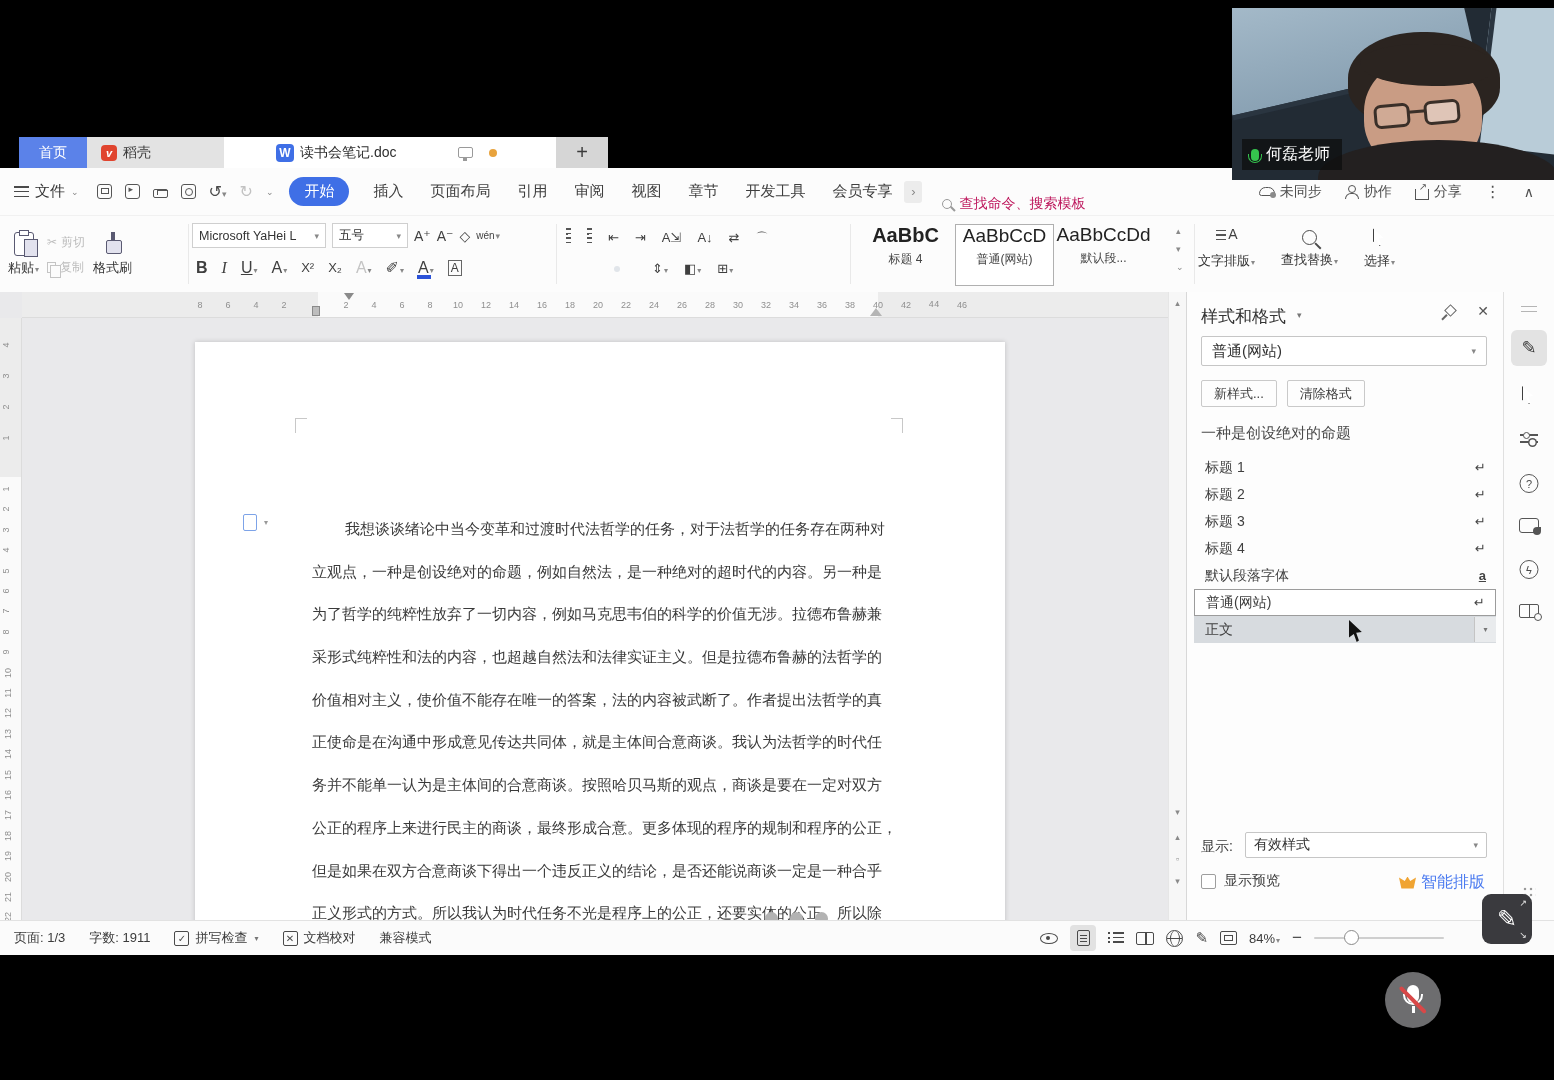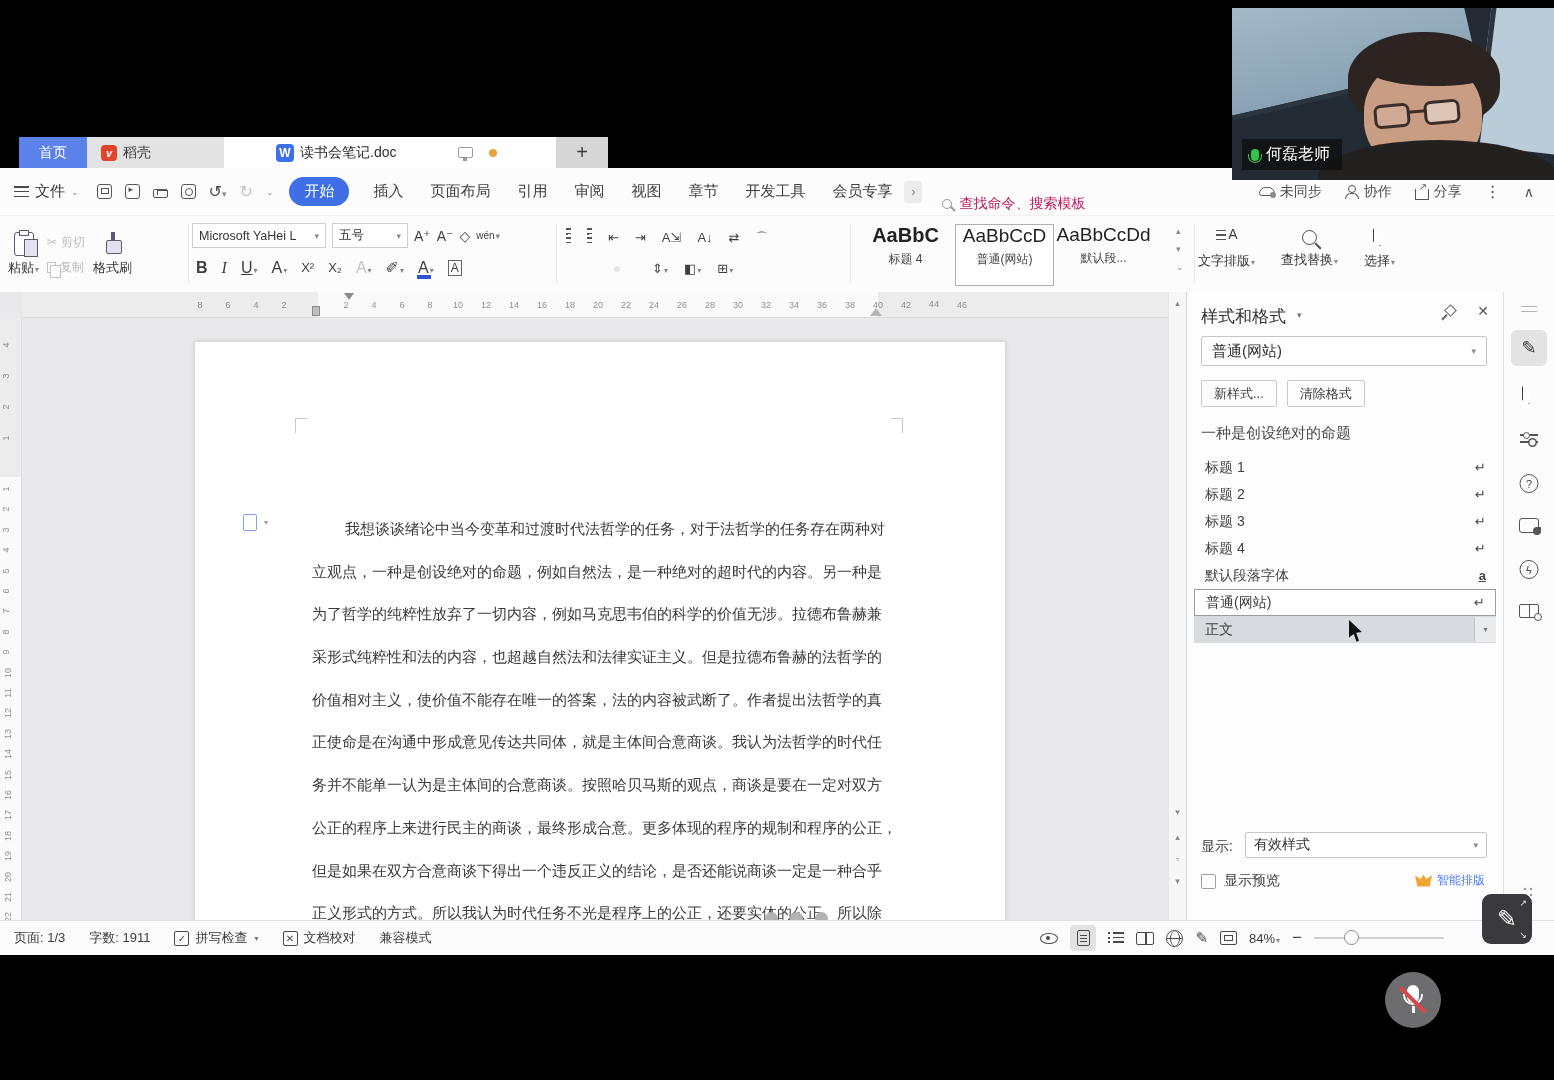--- a/index.html
+++ b/index.html
@@ -150,21 +150,21 @@
   .srow{position:relative;height:27px;display:flex;align-items:center;padding-left:11px;font-size:14px;color:#3f3f3f;}
   .srow .mk{position:absolute;right:10px;color:#444;font-size:13px;}
   .srow .mk.char{font-weight:bold;text-decoration:underline;font-size:13px;}
   .srow.selected{border:1px solid #9c9c9c;background:#fff;}
   .srow.hover{background:#d7dbdf;}
   .sdrop{position:absolute;right:0;top:1px;width:22px;height:25px;background:#e9ebed;border-left:1px solid #c4c4c4;display:flex;align-items:center;justify-content:center;font-size:8px;color:#777;}
   .pshow{position:absolute;left:14px;top:546px;font-size:14px;color:#3c3c3c;}
   .pshowcombo{position:absolute;left:58px;right:16px;top:540px;height:26px;border:1px solid #c6c6c6;border-radius:2px;background:#fff;display:flex;align-items:center;justify-content:space-between;padding:0 8px;font-size:14px;color:#333;}
   .pprev{position:absolute;left:14px;top:580px;display:flex;align-items:center;gap:8px;font-size:14px;color:#3c3c3c;}
   .chk{width:15px;height:15px;border:1.2px solid #9e9e9e;border-radius:2px;background:#fff;}
-  .smart{position:absolute;right:18px;top:580px;display:flex;align-items:center;gap:5px;font-size:12px;color:#4a7af0;text-align:right;}
+  .smart{position:absolute;right:18px;top:580px;display:flex;align-items:center;gap:5px;font-size:16px;color:#4a7af0;text-align:right;}
   .crown{width:17px;height:12px;background:#f0a432;clip-path:polygon(50% 0,66% 38%,100% 8%,86% 100%,14% 100%,0 8%,34% 38%);}
   .pcursor{position:absolute;left:162px;top:328px;z-index:5;}
 
   
   .rstrip{position:absolute;left:1503px;top:292px;width:51px;height:628px;background:#fcfcfc;border-left:1px solid #e0e0e0;}
   .rs{position:absolute;left:50%;transform:translateX(-50%);color:#4a4a4a;}
   .handle{top:14px;width:16px;height:6px;border-top:1.5px solid #b5b5b5;border-bottom:1.5px solid #b5b5b5;}
   .brushbox{top:38px;width:36px;height:36px;background:#e3e3e3;border-radius:6px;display:flex;align-items:center;justify-content:center;font-size:18px;color:#3a3a3a;}
   .rcur{top:94px;}
   .sliders{top:140px;width:18px;height:12px;}

